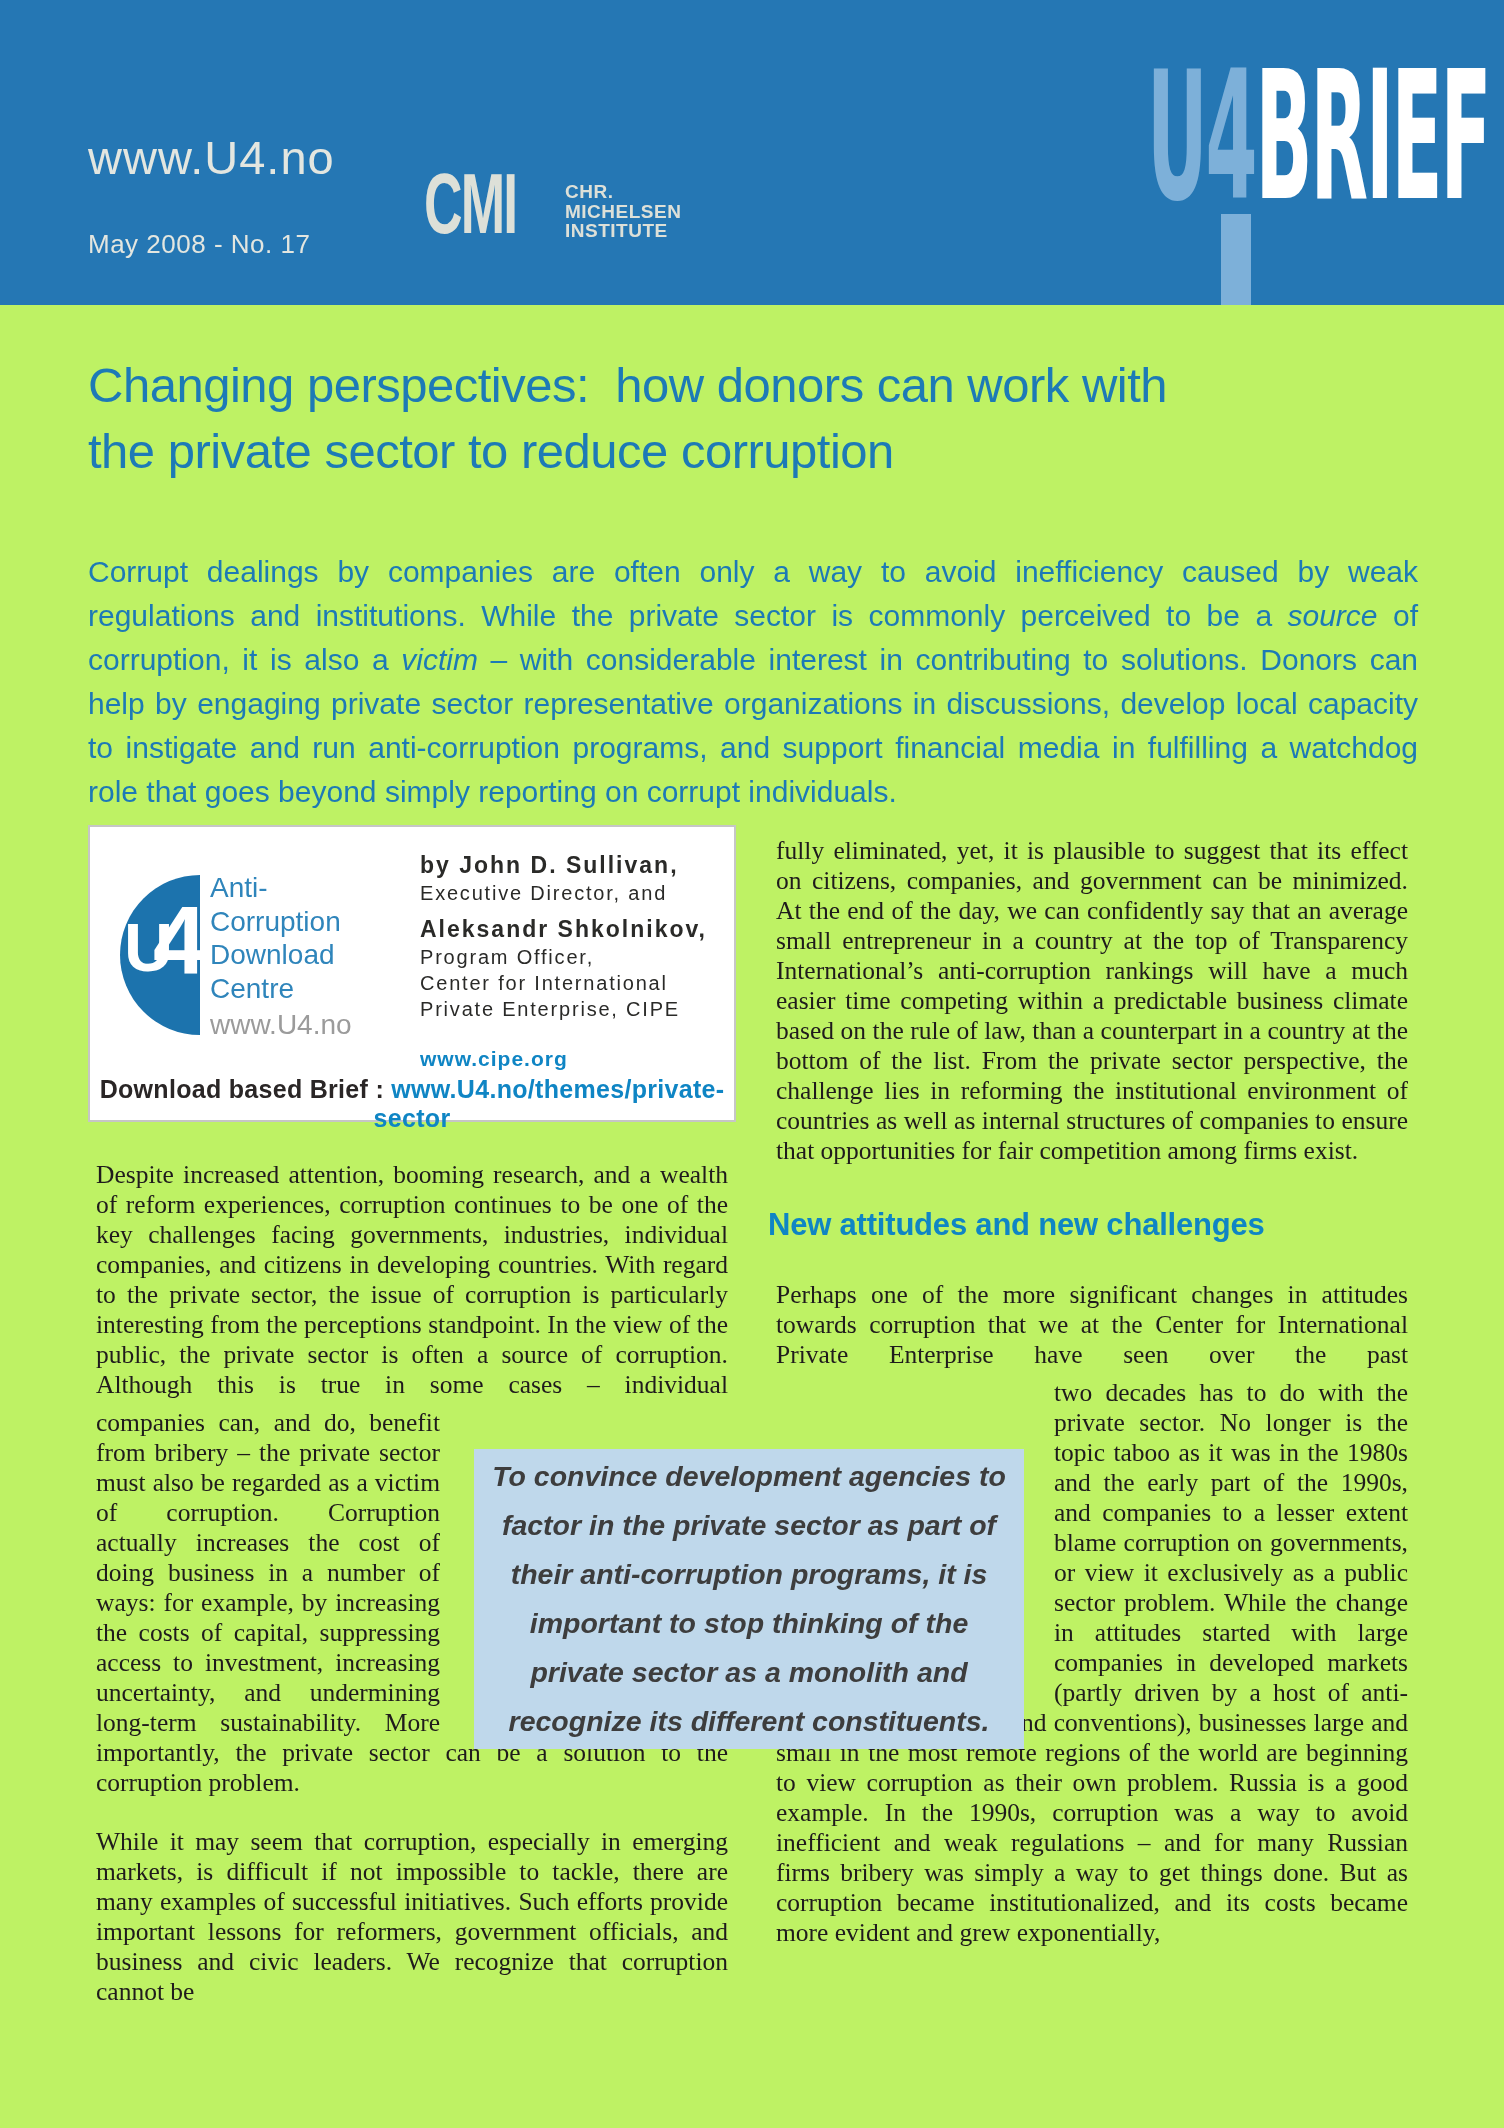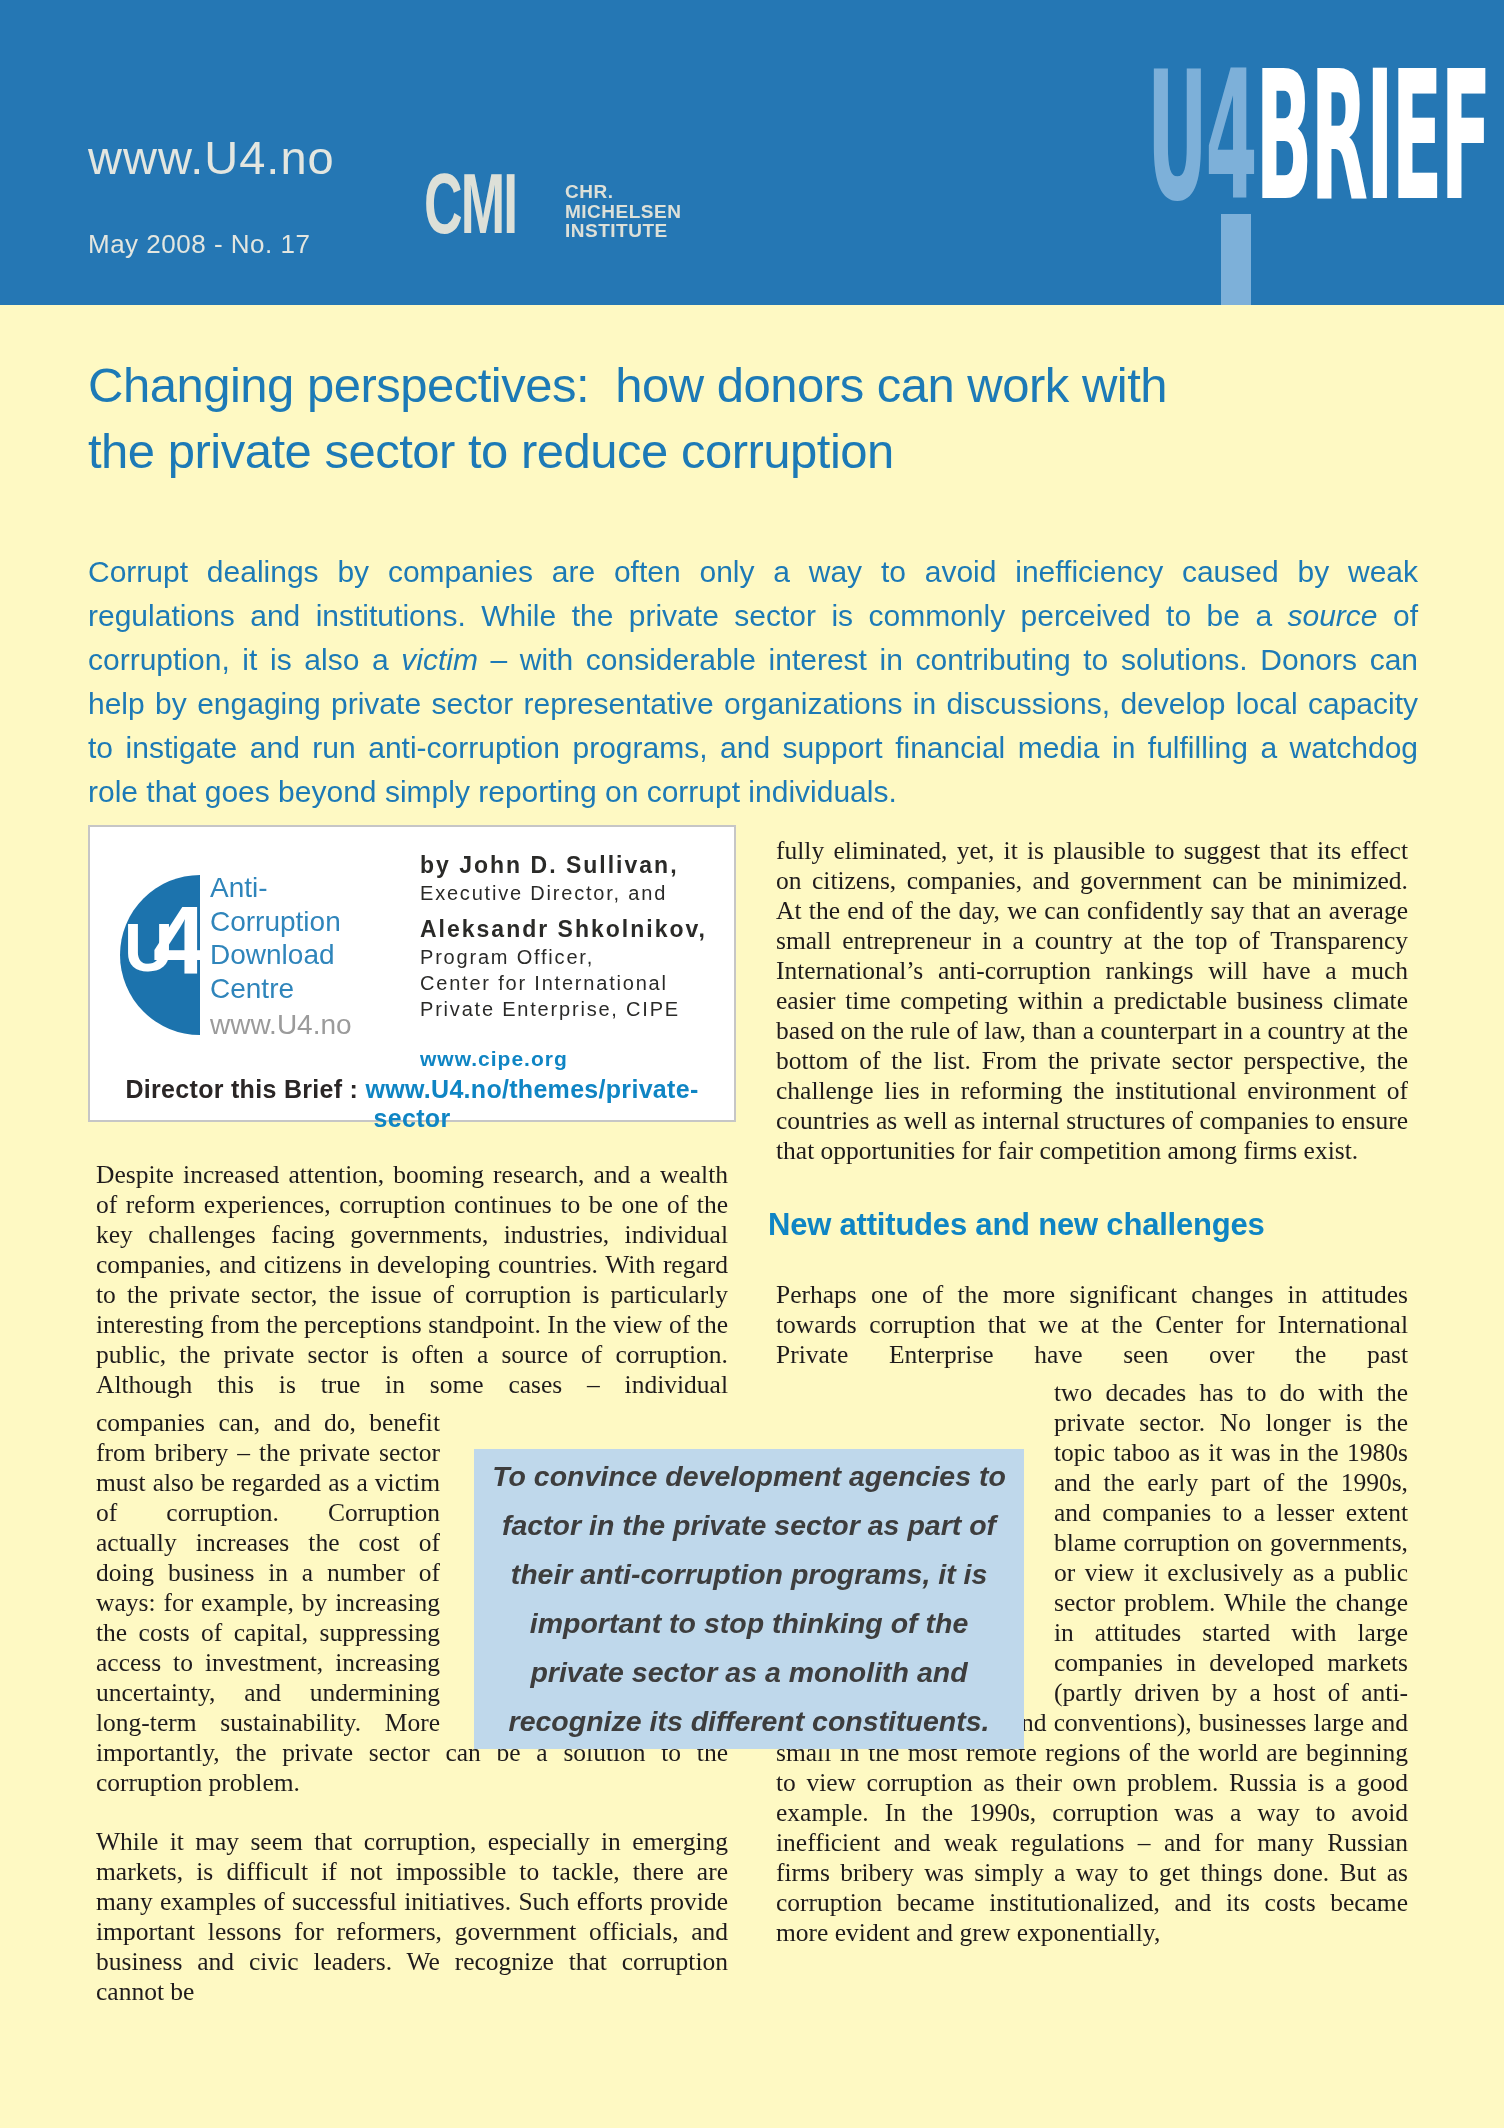--- a/index.html
+++ b/index.html
@@ -1,17 +1,17 @@
 <!DOCTYPE html>
 <html><head>
 <meta charset="utf-8">
 <style>
   html,body { margin:0; padding:0; background:#ffffff; }
   body { width:1504px; height:2128px; position:relative; font-family:"Liberation Sans", sans-serif; }
-  .page { position:absolute; inset:0; overflow:hidden; background:#fef9c3; }
+  .page { position:absolute; inset:0; overflow:hidden; background:#bef264; }
 
   
   .header { position:absolute; left:0; top:0; width:1504px; height:305px; background:#2577b4; }
   .site-url { position:absolute; left:88px; top:130px; font-size:47px; font-weight:400; color:#e3e6e0; letter-spacing:1px; }
   .issue { position:absolute; left:88px; top:229px; font-size:26px; color:#e3e6e0; letter-spacing:0.5px; }
   .cmi-acronym { position:absolute; left:424px; top:160px; font-size:86px; line-height:86px; font-weight:bold;
                  color:#dde0d8; letter-spacing:-3px; transform:scaleX(0.62); transform-origin:left center; }
   .cmi-institute { position:absolute; left:565px; top:182px; font-size:19px; line-height:19.5px; font-weight:bold;
                    color:#dde0d8; letter-spacing:0.5px; }
   .brief-logo { position:absolute; right:14px; top:48px; font-family:"DejaVu Sans", sans-serif; font-weight:bold;
@@ -104,21 +104,21 @@
     <div class="byline">
       <div class="by-name">by John D. Sullivan,</div>
       <div class="by-role">Executive Director, and</div>
       <div class="by-gap"></div>
       <div class="by-name">Aleksandr Shkolnikov,</div>
       <div class="by-role">Program Officer,</div>
       <div class="by-role">Center for International</div>
       <div class="by-role">Private Enterprise, CIPE</div>
       <div class="by-site">www.cipe.org</div>
     </div>
-    <div class="download"><span>Director this Brief : </span><span class="download-url">www.U4.no/themes/private-sector</span></div>
+    <div class="download"><span>Download based Brief : </span><span class="download-url">www.U4.no/themes/private-sector</span></div>
   </div>
 
   <div class="column col-left">
     <p class="para seam">Despite increased attention, booming research, and a wealth of reform experiences, corruption continues to be one of the key challenges facing governments, industries, individual companies, and citizens in developing countries. With regard to the private sector, the issue of corruption is particularly interesting from the perceptions standpoint. In the view of the public, the private sector is often a source of corruption. Although this is true in some cases – individual</p>
     <p class="para"><span class="spacer-r"></span><span>companies can, and do, benefit from bribery – the private sector must also be regarded as a victim of corruption. Corruption actually increases the cost of doing business in a number of ways: for example, by increasing the costs of capital, suppressing access to investment, increasing uncertainty, and undermining long-term sustainability. More importantly, the private sector can be a solution to the corruption problem.</span></p>
     <p class="para gap">While it may seem that corruption, especially in emerging markets, is difficult if not impossible to tackle, there are many examples of successful initiatives. Such efforts provide important lessons for reformers, government officials, and business and civic leaders. We recognize that corruption cannot be</p>
   </div>
 
   <div class="column col-right">
     <p class="para">fully eliminated, yet, it is plausible to suggest that its effect on citizens, companies, and government can be minimized. At the end of the day, we can confidently say that an average small entrepreneur in a country at the top of Transparency International’s anti-corruption rankings will have a much easier time competing within a predictable business climate based on the rule of law, than a counterpart in a country at the bottom of the list. From the private sector perspective, the challenge lies in reforming the institutional environment of countries as well as internal structures of companies to ensure that opportunities for fair competition among firms exist.</p>

